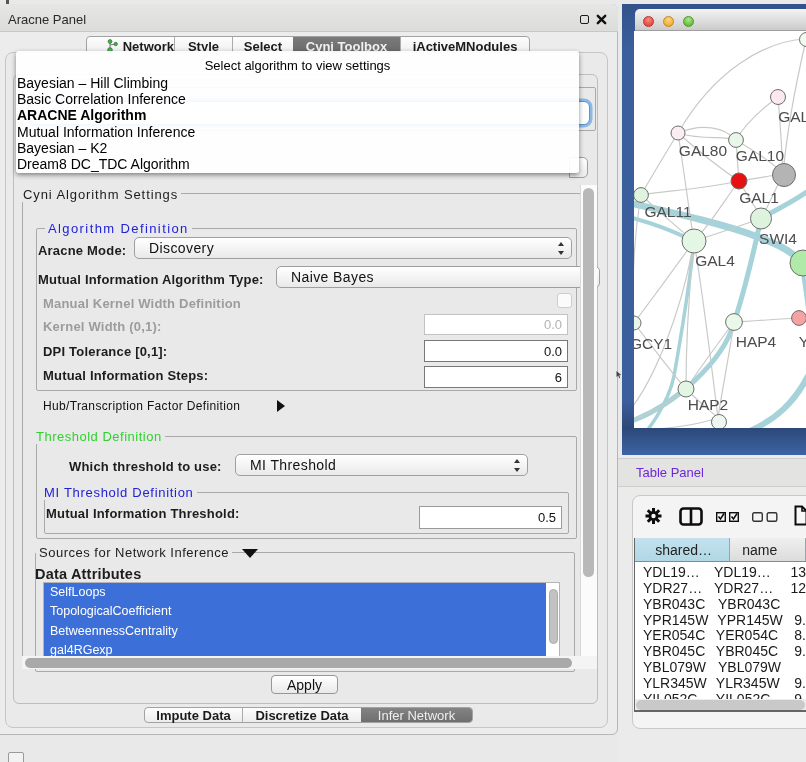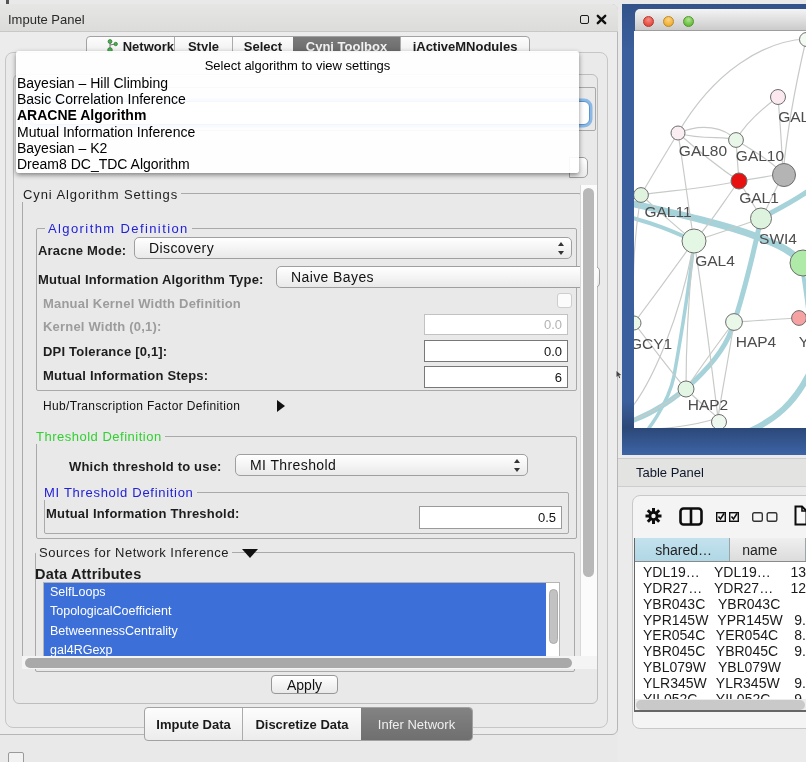--- a/index.html
+++ b/index.html
@@ -17,21 +17,21 @@
          font-size:14px;letter-spacing:0.4px;color:#111;}
   .combo .ar{position:absolute;right:6px;top:3px;}
 </style>
 </head>
 <body>
 
 <div class="abs" style="left:6px;top:0;width:3px;height:4px;background:#555;"></div>
 <div class="abs" style="left:-6px;top:4px;width:624px;height:731px;background:#ececec;border:1px solid #b6b6b6;border-radius:6px;box-sizing:border-box;"></div>
 
 <div class="abs" style="left:-6px;top:4px;width:624px;height:28px;background:linear-gradient(#e6e6e4,#dcdcda);border-bottom:1px solid #c8c8c8;border-radius:6px 6px 0 0;box-sizing:border-box;"></div>
-<div class="abs" style="left:8px;top:12px;font-size:13px;color:#2a2a2a;">Impute Panel</div>
+<div class="abs" style="left:8px;top:12px;font-size:13px;color:#2a2a2a;">Aracne Panel</div>
 
 <div class="abs" style="left:580px;top:15px;width:7px;height:7px;border:1.4px solid #1a1a1a;border-radius:2px;"></div>
 <svg class="abs" style="left:596px;top:14px;" width="11" height="11" viewBox="0 0 11 11">
     <path d="M1.8 1.8 L9.2 9.2 M9.2 1.8 L1.8 9.2" stroke="#111" stroke-width="2.4" stroke-linecap="round"></path>
   </svg>
 
 <div class="abs" style="left:86px;top:36px;width:444px;height:21px;border:1px solid #a2a2a2;border-radius:4px;background:linear-gradient(#fdfdfd,#ececec);display:flex;font-size:13px;font-weight:bold;color:#1b1b1b;box-sizing:border-box;">
   <div style="width:88px;display:flex;align-items:center;justify-content:flex-end;padding-left:9px;box-sizing:border-box;border-right:1px solid #ababab;">
     <svg width="12" height="15" viewBox="0 0 12 15" style="margin-right:4px;">
         <path d="M3 2.5 L3 11 M3 6 L8.5 5" stroke="#777" stroke-width="1"></path>
@@ -114,21 +114,21 @@
 <div class="abs" style="left:44px;top:583px;width:502px;height:74px;background:#3d6fd8;color:#fff;font-size:12.5px;line-height:19.3px;padding-left:6px;box-sizing:border-box;">SelfLoops<br>TopologicalCoefficient<br>BetweennessCentrality<br>gal4RGexp</div>
 <div class="abs" style="left:549px;top:589px;width:9px;height:55px;background:#c2c2c2;border:1px solid #ababab;border-radius:5px;box-sizing:border-box;"></div>
 
 <div class="abs" style="left:580px;top:185px;width:17px;height:471px;background:#fbfbfb;border-left:1px solid #d8d8d8;box-sizing:border-box;"></div>
 <div class="abs" style="left:583px;top:188px;width:11px;height:389px;background:#b8b8b8;border-radius:6px;"></div>
 <div class="abs" style="left:22px;top:656px;width:575px;height:13px;background:#f4f4f4;"></div>
 <div class="abs" style="left:25px;top:658px;width:547px;height:10px;background:#a9a9a9;border-radius:5px;"></div>
 
 <div class="abs" style="left:271px;top:675px;width:67px;height:19px;background:linear-gradient(#ffffff,#e9e9e9);border:1px solid #979797;border-radius:4px;font-size:14px;color:#111;text-align:center;line-height:18px;box-sizing:border-box;">Apply</div>
 
-<div class="abs" style="left:144px;top:707px;width:329px;height:34px;border:1px solid #a2a2a2;border-radius:4px;background:linear-gradient(#fdfdfd,#ececec);display:flex;font-size:13px;color:#1b1b1b;box-sizing:border-box;">
+<div class="abs" style="left:144px;top:707px;width:329px;height:16px;border:1px solid #a2a2a2;border-radius:4px;background:linear-gradient(#fdfdfd,#ececec);display:flex;font-size:13px;color:#1b1b1b;box-sizing:border-box;">
   <div style="width:97px;display:flex;align-items:center;justify-content:center;border-right:1px solid #ababab;font-weight:bold;">Impute Data</div>
   <div style="width:118px;display:flex;align-items:center;justify-content:center;font-weight:bold;">Discretize Data</div>
   <div style="flex:1;display:flex;align-items:center;justify-content:center;background:linear-gradient(#838383,#6f6f6f);color:#efefef;border-radius:0 3px 3px 0;">Infer Network</div>
 </div>
 
 <div class="abs" style="left:16px;top:51px;width:563px;height:122px;background:rgba(255,255,255,0.93);border-radius:3px;box-shadow:0 2px 5px rgba(0,0,0,0.45);"></div>
 <div class="abs" style="left:16px;top:58px;width:563px;text-align:center;font-size:13px;color:#000000;">Select algorithm to view settings</div>
 <div class="abs" style="left:17px;top:75px;font-size:14px;color:#000;line-height:16.2px;">Bayesian – Hill Climbing<br>Basic Correlation Inference<br><b>ARACNE Algorithm</b><br>Mutual Information Inference<br>Bayesian – K2<br>Dream8 DC_TDC Algorithm</div>
 
 <div class="abs" style="left:8px;top:752px;width:14px;height:12px;background:#f2f2f2;border:1px solid #9a9a9a;border-radius:2px;"></div>
@@ -217,21 +217,21 @@
     <text x="17" y="318">GCY1</text>
     <text x="122" y="316">HAP4</text>
     <text x="170" y="316">Y</text>
     <text x="74" y="379">HAP2</text>
   </g>
 </svg>
 </div>
 
 <div class="abs" style="left:618px;top:455px;width:188px;height:307px;background:#ebebeb;"></div>
 <div class="abs" style="left:618px;top:458px;width:188px;height:29px;background:#e3e3e1;border-top:1px solid #cdcdcd;border-bottom:1px solid #cdcdcd;box-sizing:border-box;"></div>
-<div class="abs" style="left:636px;top:465px;font-size:13px;color:#0f172a;">Table Panel</div>
+<div class="abs" style="left:636px;top:465px;font-size:13px;color:#6d28d9;">Table Panel</div>
 
 <div class="abs" style="left:632px;top:495px;width:182px;height:234px;background:#f4f4f4;border:1px solid #c8c8c8;border-radius:8px;box-sizing:border-box;"></div>
 
 <svg class="abs" style="left:645px;top:507px;" width="17" height="18" viewBox="0 0 17 18">
   <g fill="#0d0d0d">
       <circle cx="8.5" cy="9" r="5"></circle>
   <g stroke="#0d0d0d" stroke-width="3">
     <line x1="8.5" y1="1" x2="8.5" y2="17"></line>
         <line x1="0.5" y1="9" x2="16.5" y2="9"></line>
     <line x1="2.8" y1="3.3" x2="14.2" y2="14.7"></line>

